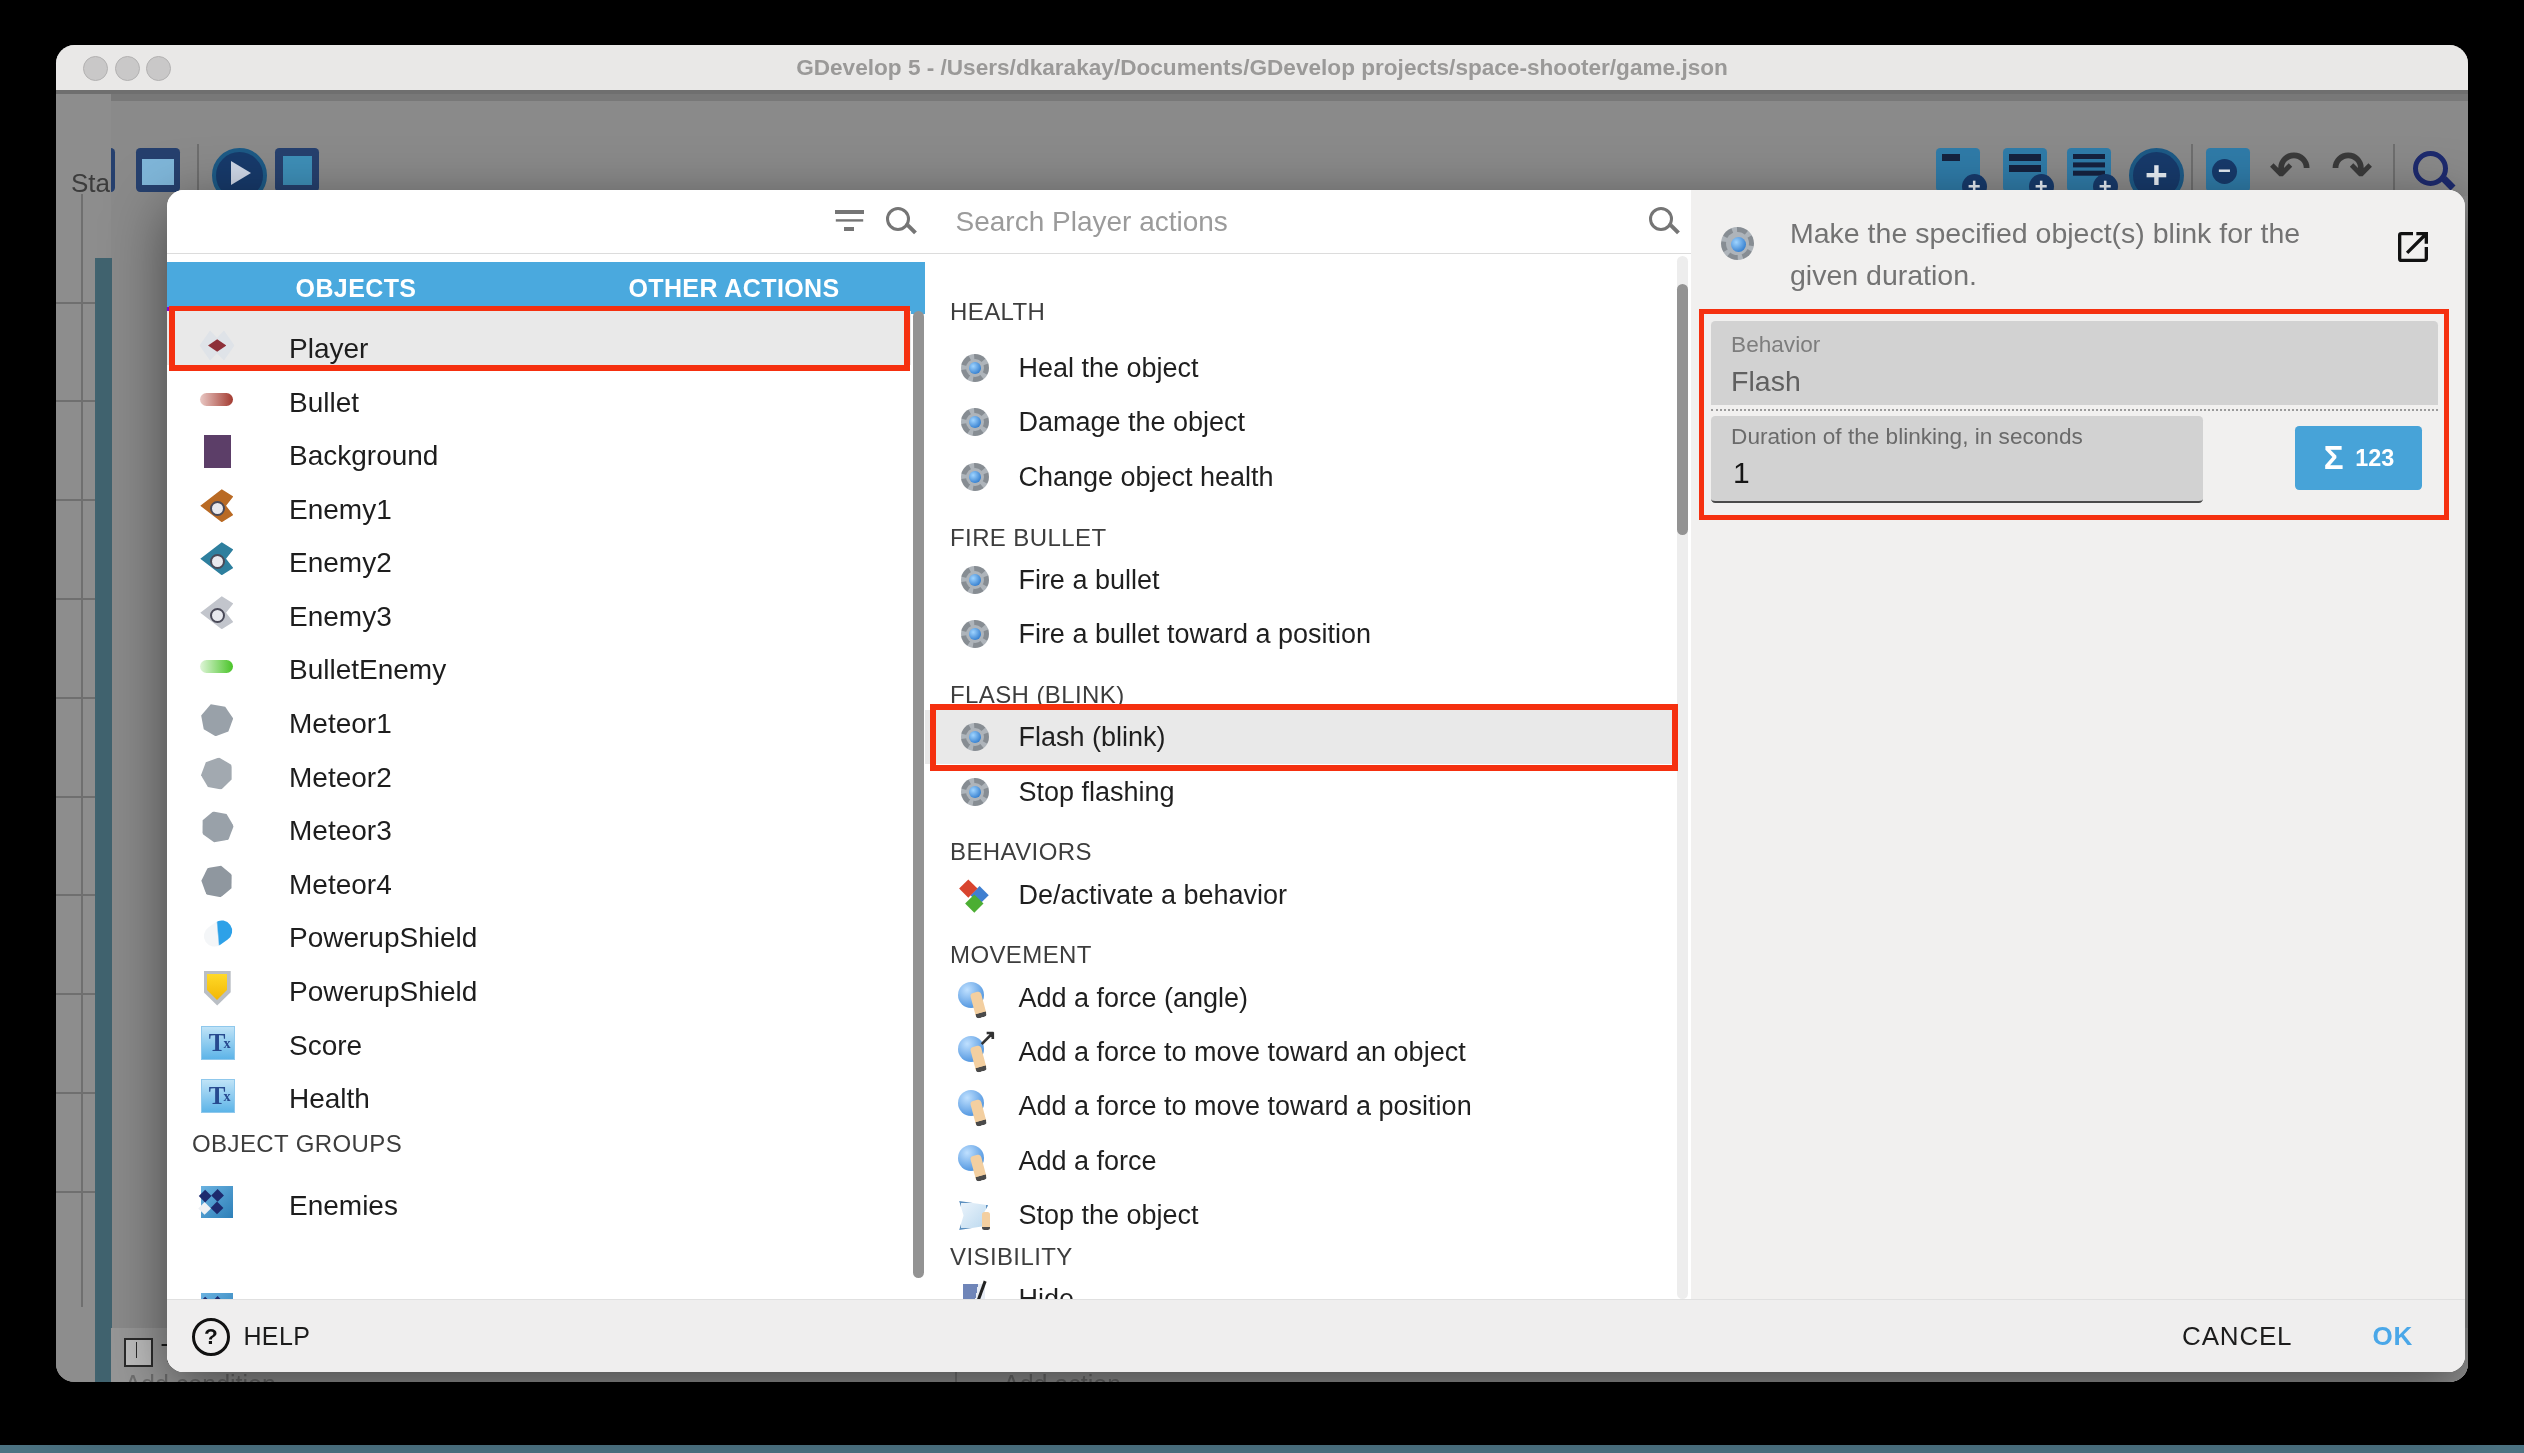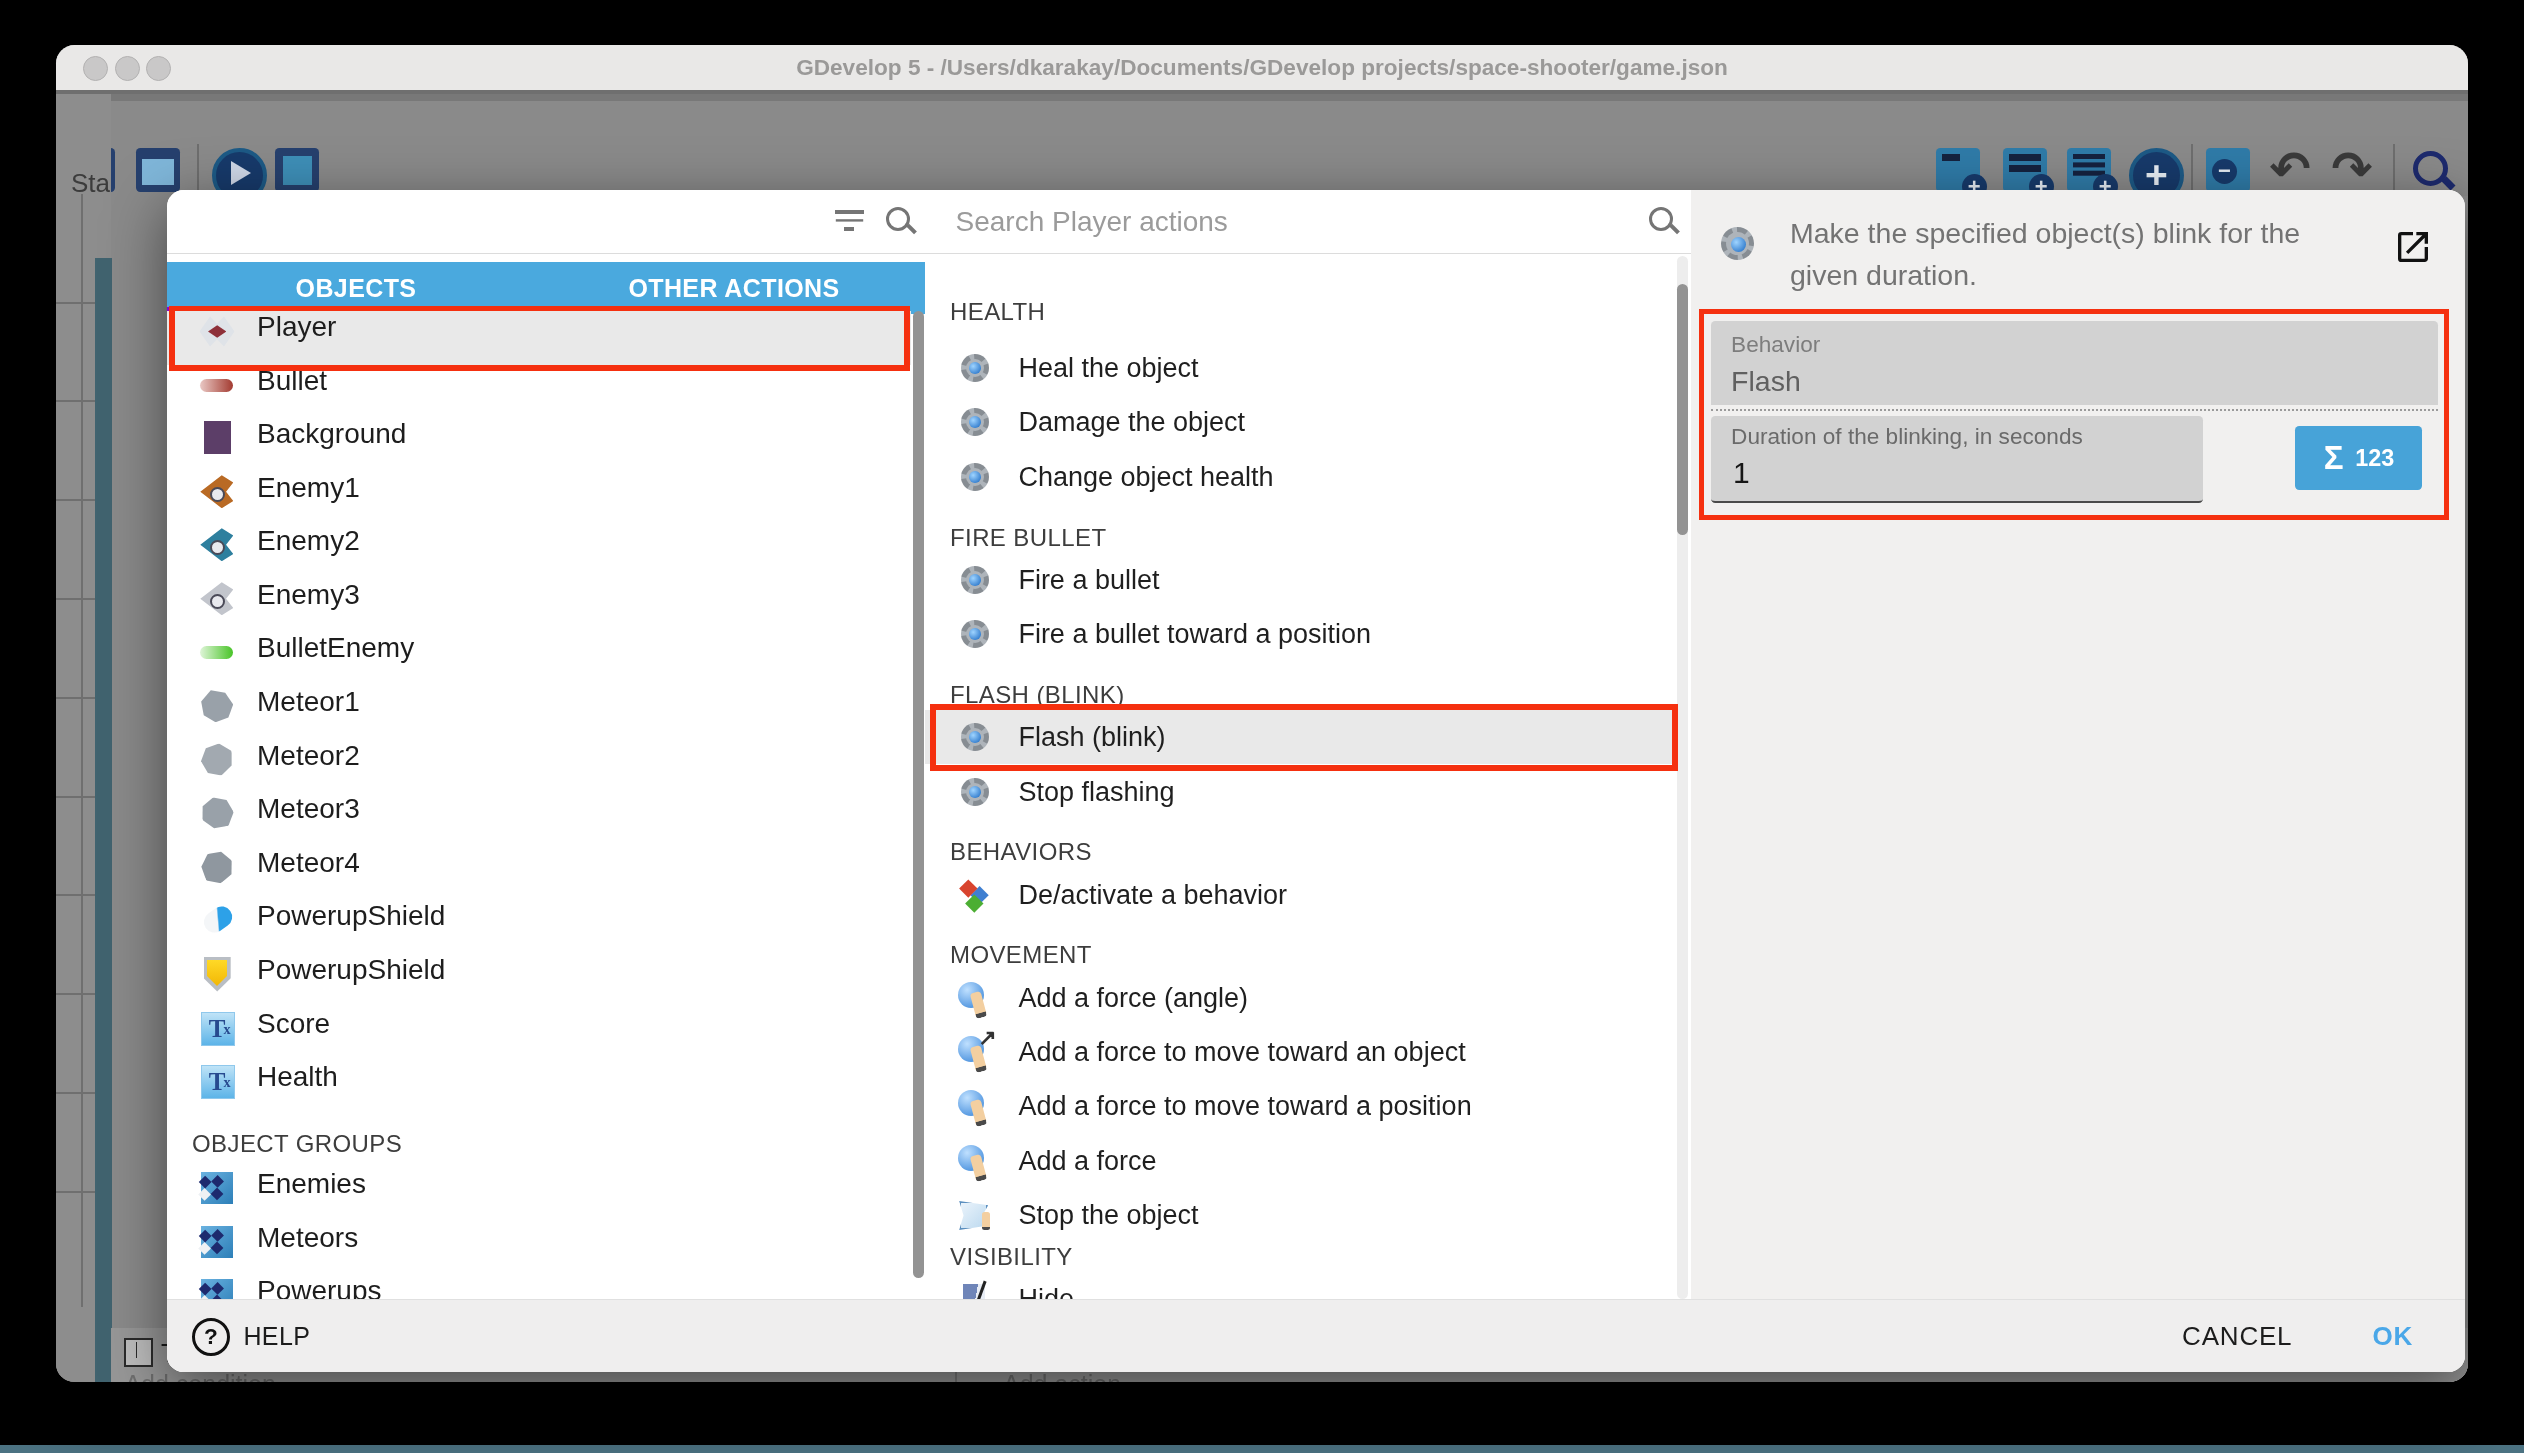--- a/index.html
+++ b/index.html
@@ -85,21 +85,21 @@
   .filter-ic::before{content:"";position:absolute;left:0;top:0;width:28.5px;height:4.2px;background:#757575;
       box-shadow:0 8.4px 0 -0.8px #757575;}
   .filter-ic::after{content:"";position:absolute;left:9.2px;top:16.7px;width:10px;height:4.2px;background:#757575;}
   
   #tabbar{position:absolute;left:0;top:72px;width:758px;height:52px;background:#4aa9de;}
   .tab{position:absolute;top:0;width:378px;height:52px;color:#fff;font-weight:700;font-size:25px;
        text-align:center;line-height:52px;letter-spacing:0.4px;}
   #tab-indicator{position:absolute;left:0;bottom:0;width:378px;height:6.7px;background:#8a00d4;}
   
   #obj-list{position:absolute;left:0;top:116px;width:758px;height:993px;overflow:hidden;}
-  .obj-row{position:absolute;left:0;width:744px;height:54px;display:flex;align-items:flex-start;}
+  .obj-row{position:absolute;left:0;width:744px;height:54px;display:flex;align-items:flex-end;gap:32px;}
   .obj-row .lbl{margin-left:20px;font-size:28px;color:#1d1d1d;}
   .obj-row.selected{background:#e9e9e9;}
   .sec-hdr{position:absolute;left:25px;font-size:24px;color:#3d3d3d;letter-spacing:0.4px;}
   .red-frame{position:absolute;border:6.7px solid #f5300f;z-index:5;pointer-events:none;}
   
   .ic{position:relative;width:40px;height:40px;margin-left:30px;flex:0 0 40px;}
   .ic i{position:absolute;display:block;}
   .ico-player .l1{left:5px;top:2.5px;width:30px;height:35px;background:#dfe3e8;transform:rotate(90deg);
       clip-path:polygon(50% 0,100% 30%,76% 50%,100% 70%,50% 100%,0 70%,24% 50%,0 30%);}
   .ico-player .l2{left:11px;top:14.2px;width:18.4px;height:12.6px;background:#8e3039;
@@ -375,27 +375,20 @@
             <span class="lbl">Health</span>
           </div>
           <div class="sec-hdr" style="top:824px">OBJECT GROUPS</div>
           <div class="obj-row" style="top:862px">
             <span class="ic ico-group">
                 <i class="l1"></i>
                 <i class="l2"></i>
               </span>
             <span class="lbl">Enemies</span>
           </div>
-          <div class="obj-row" style="top:916px">
-            <span class="ic ico-group">
-                <i class="l1"></i>
-                <i class="l2"></i>
-              </span>
-            <span class="lbl">Meteors</span>
-          </div>
           <div class="obj-row" style="top:969px">
             <span class="ic ico-group">
                 <i class="l1"></i>
                 <i class="l2"></i>
               </span>
             <span class="lbl">Powerups</span>
           </div>
         </div>
         <div class="sb-thumb" style="left:746px;top:121px;height:967px"></div>
       </div>

